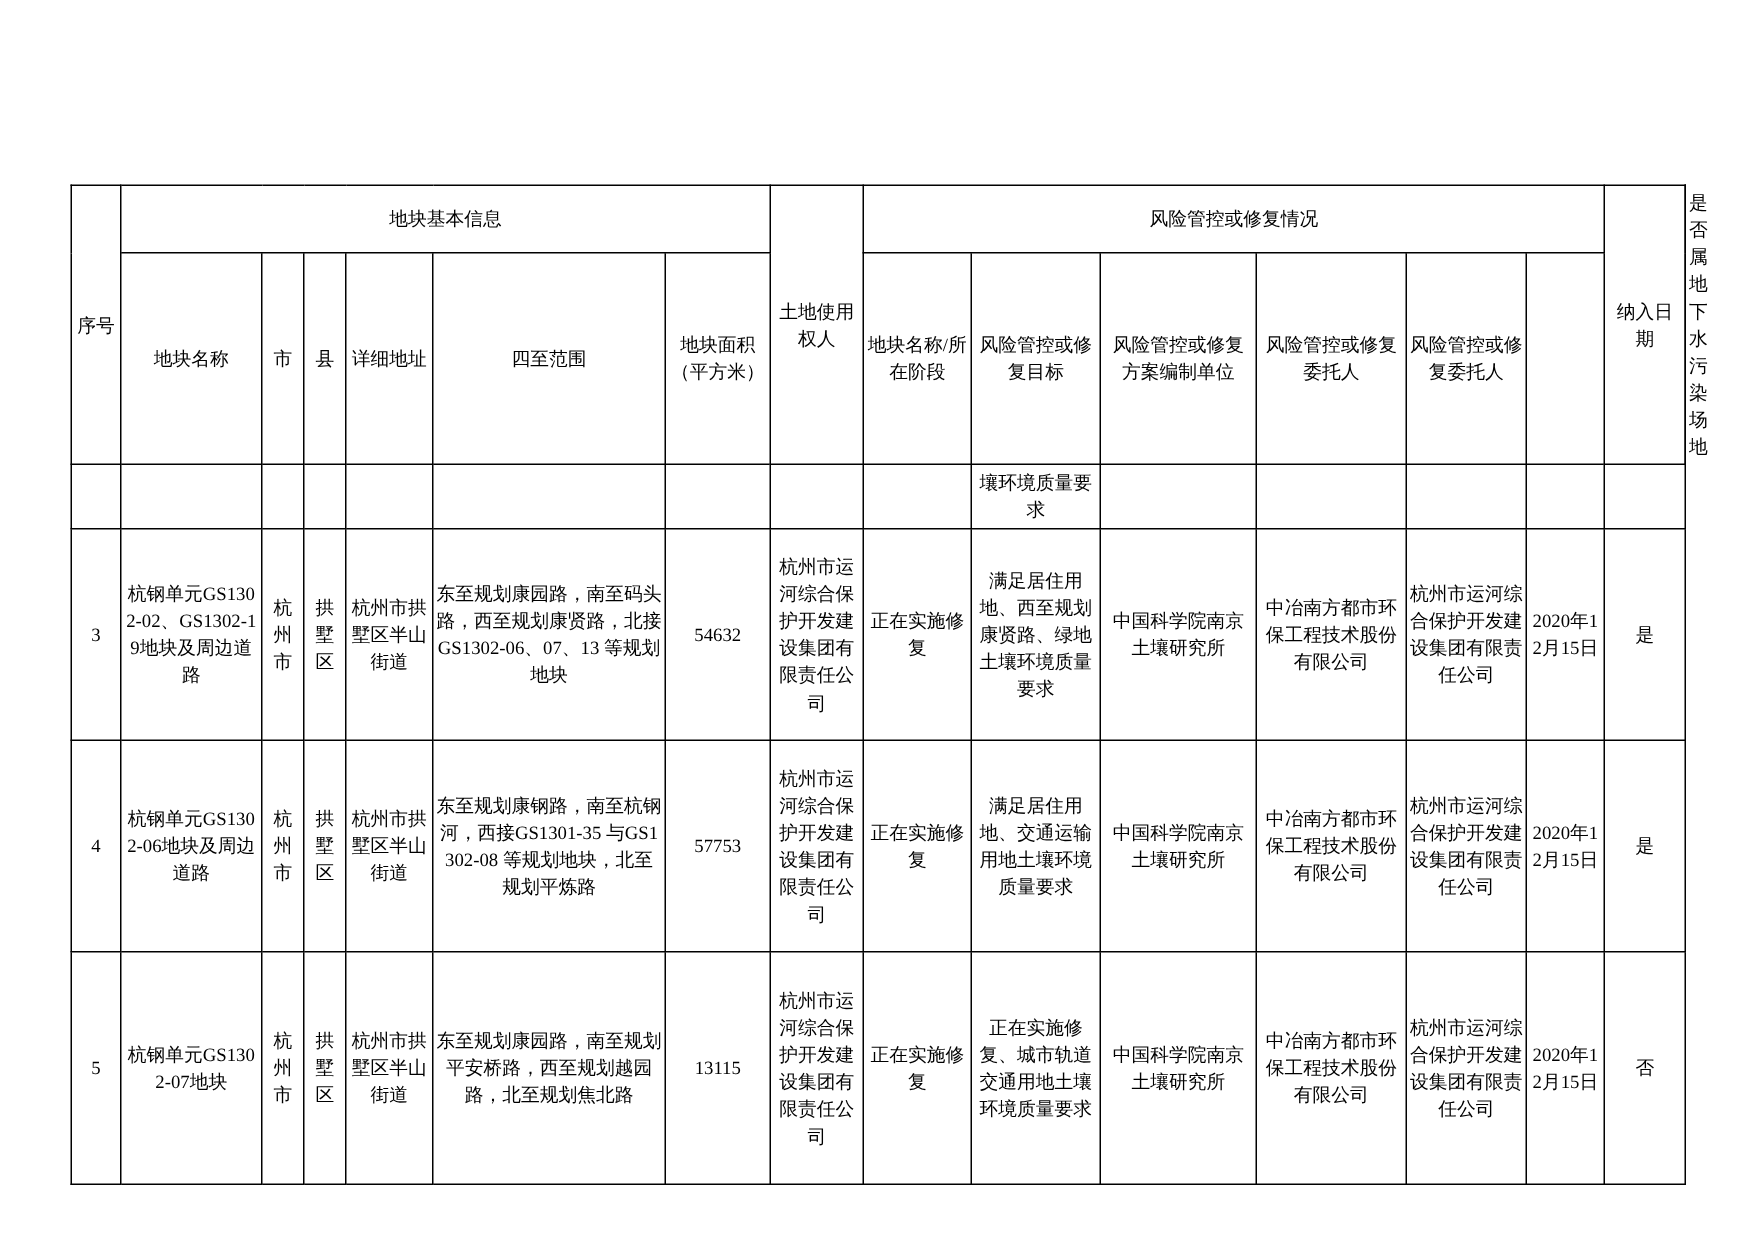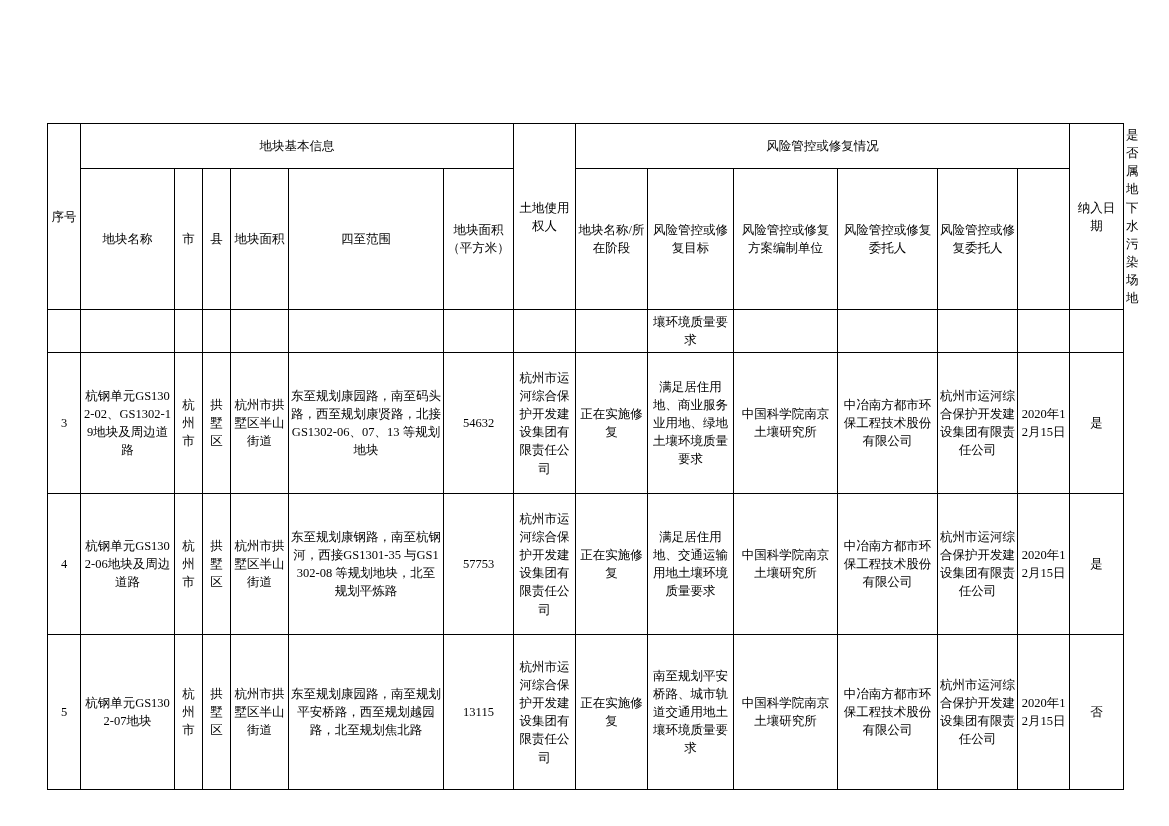--- a/index.html
+++ b/index.html
@@ -122,21 +122,21 @@
           <th colspan="6">地块基本信息</th>
           <th rowspan="2">土地使用权人</th>
           <th colspan="6">风险管控或修复情况</th>
           <th rowspan="2">纳入日期</th>
           <th rowspan="2">是否属地下水污染场地</th>
         </tr>
         <tr class="hdr-cell">
           <th>地块名称</th>
           <th>市</th>
           <th>县</th>
-          <th>地块面积</th>
+          <th>详细地址</th>
           <th>四至范围</th>
           <th>地块面积（平方米）</th>
           <th>地块名称/所在阶段</th>
           <th>风险管控或修复目标</th>
           <th>风险管控或修复方案编制单位</th>
           <th>风险管控或修复委托人</th>
           <th>风险管控或修复委托人</th>
         </tr>
       </thead>
       <tbody>
@@ -161,21 +161,21 @@
         <tr class="data-row r3">
           <td>3</td>
           <td class="cell-name">杭钢单元GS1302-02、GS1302-19地块及周边道路</td>
           <td>杭州市</td>
           <td>拱墅区</td>
           <td>杭州市拱墅区半山街道</td>
           <td class="cell-scope">东至规划康园路，南至码头路，西至规划康贤路，北接 GS1302-06、07、13 等规划地块</td>
           <td class="num">54632</td>
           <td>杭州市运河综合保护开发建设集团有限责任公司</td>
           <td>正在实施修复</td>
-          <td>满足居住用地、商业服务业用地、绿地土壤环境质量要求</td>
+          <td>满足居住用地、西至规划康贤路、绿地土壤环境质量要求</td>
           <td>中国科学院南京土壤研究所</td>
           <td>中冶南方都市环保工程技术股份有限公司</td>
           <td>杭州市运河综合保护开发建设集团有限责任公司</td>
           <td>2020年12月15日</td>
           <td>是</td>
         </tr>
 
         <tr class="data-row r4">
           <td>4</td>
           <td class="cell-name">杭钢单元GS1302-06地块及周边道路</td>
@@ -197,21 +197,21 @@
         <tr class="data-row r5">
           <td>5</td>
           <td class="cell-name">杭钢单元GS1302-07地块</td>
           <td>杭州市</td>
           <td>拱墅区</td>
           <td>杭州市拱墅区半山街道</td>
           <td class="cell-scope">东至规划康园路，南至规划平安桥路，西至规划越园路，北至规划焦北路</td>
           <td class="num">13115</td>
           <td>杭州市运河综合保护开发建设集团有限责任公司</td>
           <td>正在实施修复</td>
-          <td>南至规划平安桥路、城市轨道交通用地土壤环境质量要求</td>
+          <td>正在实施修复、城市轨道交通用地土壤环境质量要求</td>
           <td>中国科学院南京土壤研究所</td>
           <td>中冶南方都市环保工程技术股份有限公司</td>
           <td>杭州市运河综合保护开发建设集团有限责任公司</td>
           <td>2020年12月15日</td>
           <td>否</td>
         </tr>
       </tbody>
     </table>
   </div>
 </div>

